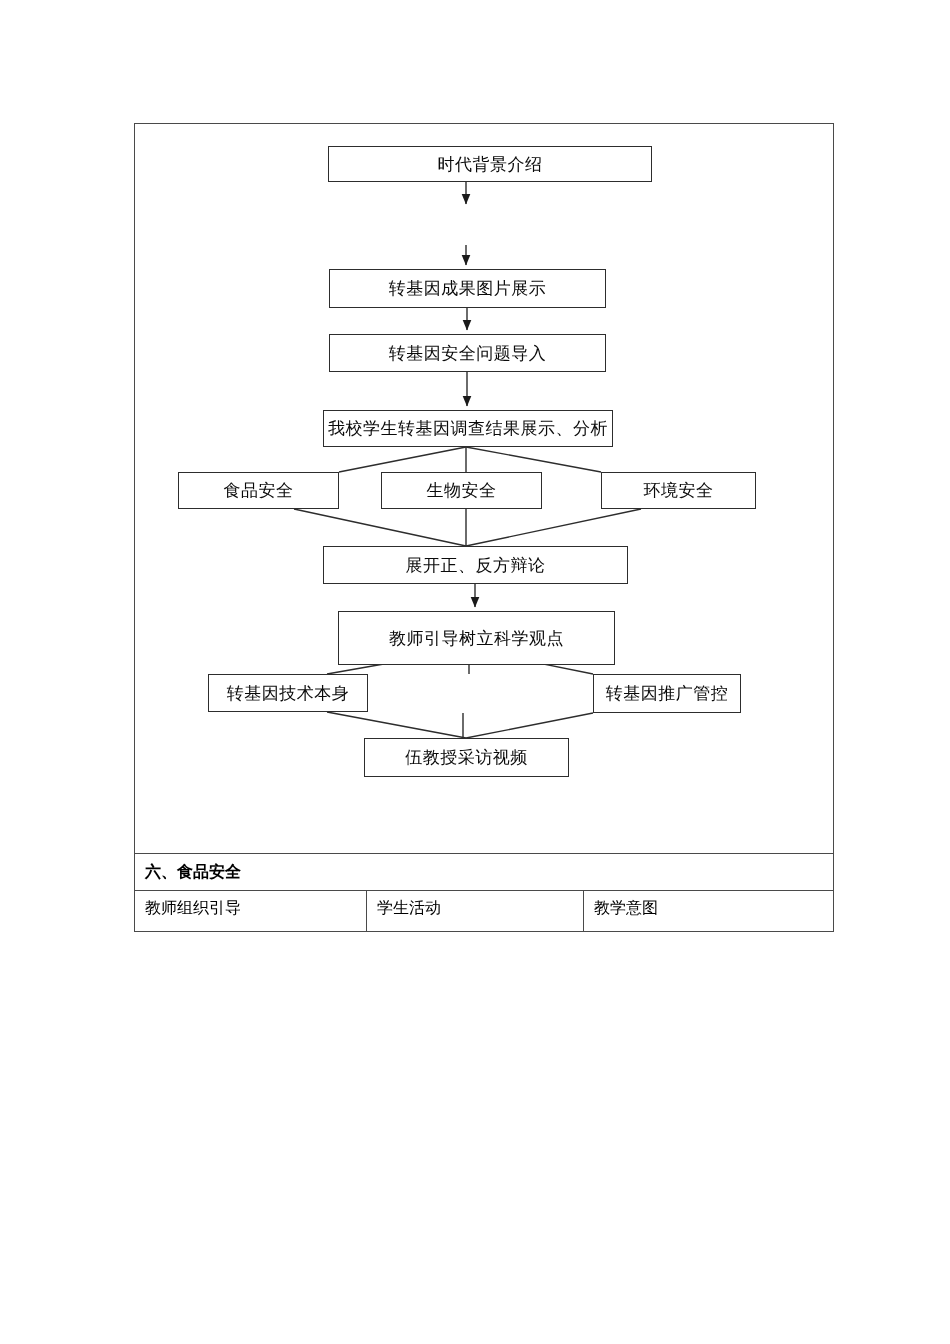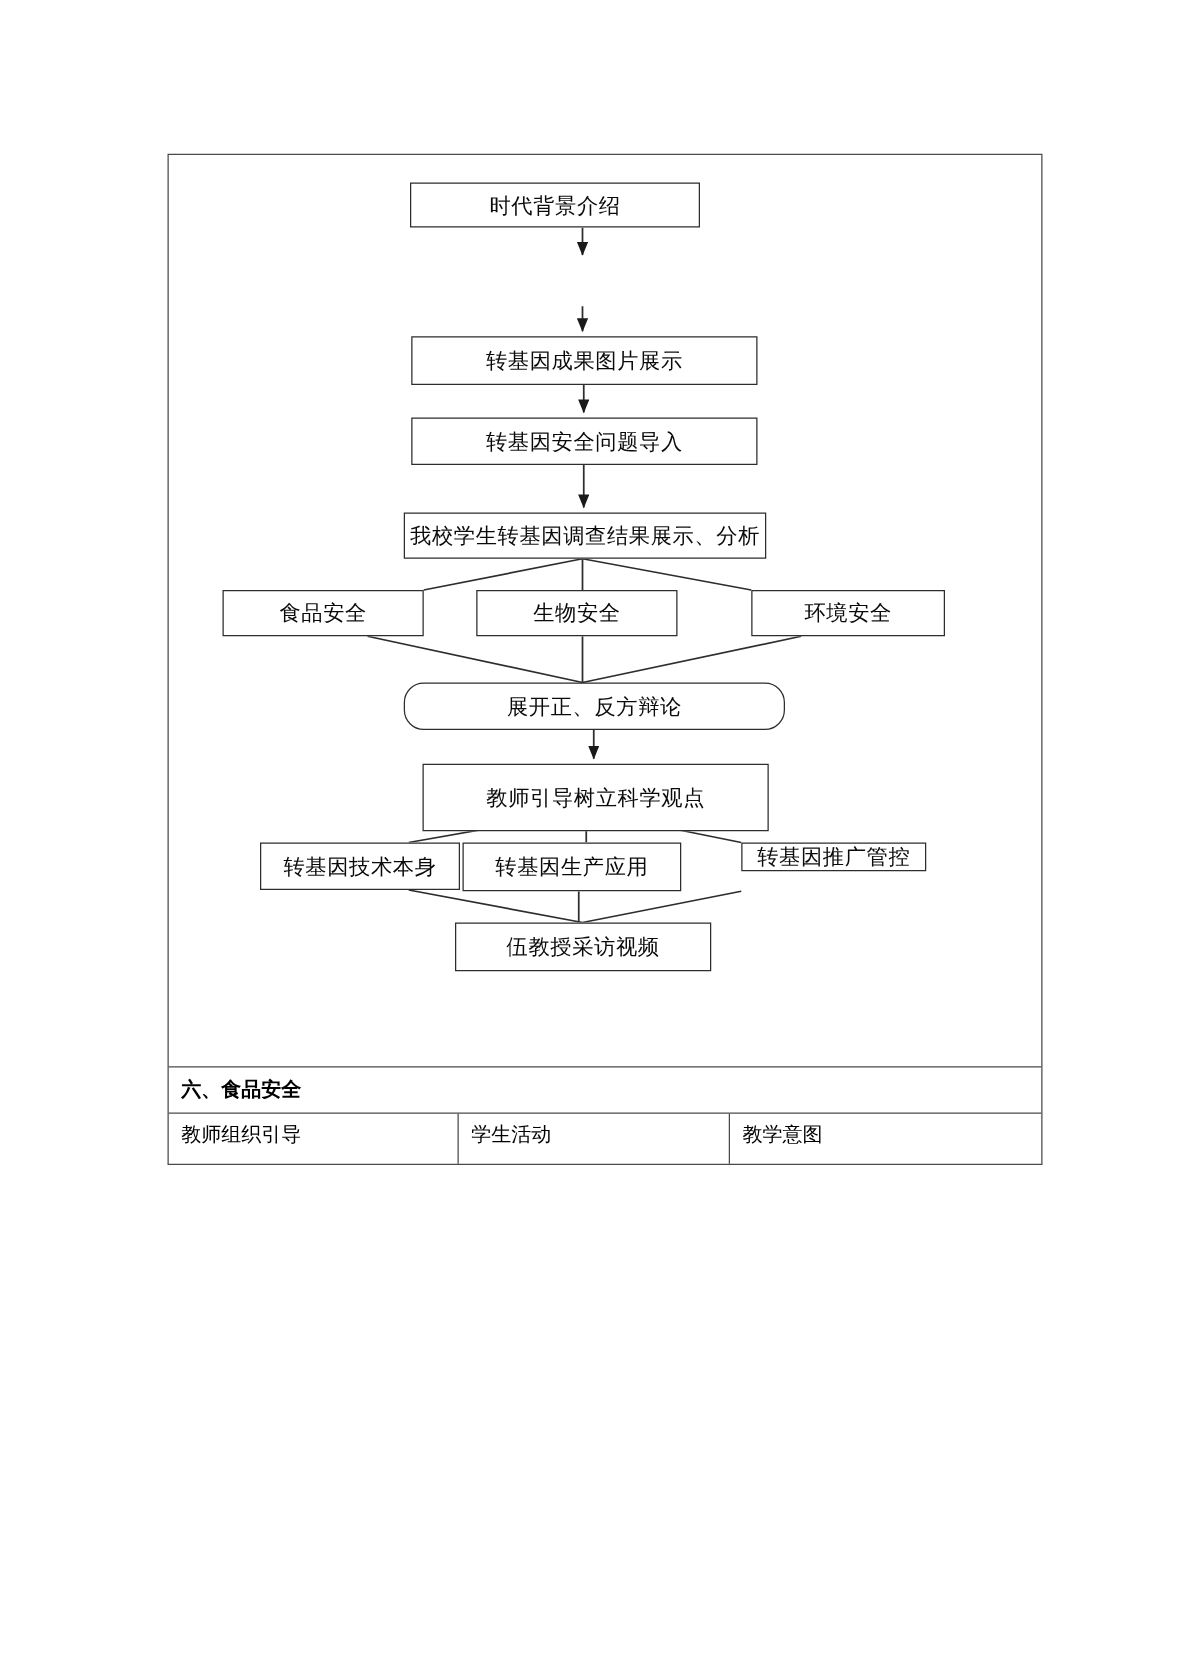--- a/index.html
+++ b/index.html
@@ -104,32 +104,31 @@
           <line x1="334" y1="525" x2="192" y2="550"></line>
           <line x1="334" y1="525" x2="334" y2="550"></line>
           <line x1="334" y1="525" x2="458" y2="550"></line>
 
           <line x1="192" y1="588" x2="331" y2="614"></line>
           <line x1="328" y1="589" x2="328" y2="614"></line>
           <line x1="458" y1="589" x2="331" y2="614"></line>
         </g>
       </svg>
 
-      <div class="node" style="left:193px; top:22px;  width:232px; height:36px;">时代背景介绍</div>
+      <div class="node" style="left:193px; top:22px;  width:324px; height:36px;">时代背景介绍</div>
       <div class="node" style="left:194px; top:145px; width:277px; height:39px;">转基因成果图片展示</div>
       <div class="node" style="left:194px; top:210px; width:277px; height:38px;">转基因安全问题导入</div>
       <div class="node" style="left:188px; top:286px; width:290px; height:37px;">我校学生转基因调查结果展示、分析</div>
       <div class="node" style="left:43px;  top:348px; width:161px; height:37px;">食品安全</div>
       <div class="node" style="left:246px; top:348px; width:161px; height:37px;">生物安全</div>
       <div class="node" style="left:466px; top:348px; width:155px; height:37px;">环境安全</div>
-      <div class="node" style="left:188px; top:422px; width:305px; height:38px;border-radius:16px;">展开正、反方辩论</div>
+      <div class="node" style="left:188px; top:422px; width:305px; height:38px;">展开正、反方辩论</div>
       <div class="node" style="left:203px; top:487px; width:277px; height:54px;">教师引导树立科学观点</div>
       <div class="node" style="left:32px;  top:550px; width:160px; height:38px;margin-left:41px;">转基因技术本身</div>
-      <div class="node" style="left:235px; top:550px; width:175px; height:39px;">转基因生产应用</div>
-      <div class="node" style="left:458px; top:550px; width:148px; height:23px;">转基因推广管控</div>
+      <div class="node" style="left:458px; top:550px; width:148px; height:39px;">转基因推广管控</div>
       <div class="node" style="left:229px; top:614px; width:205px; height:39px;">伍教授采访视频</div>
     </div>
 
     <div class="section-row">
       <span>六、食品安全</span>
     </div>
 
     <div class="header-row">
       <div class="hcell c1">教师组织引导</div>
       <div class="hcell c2">学生活动</div>

